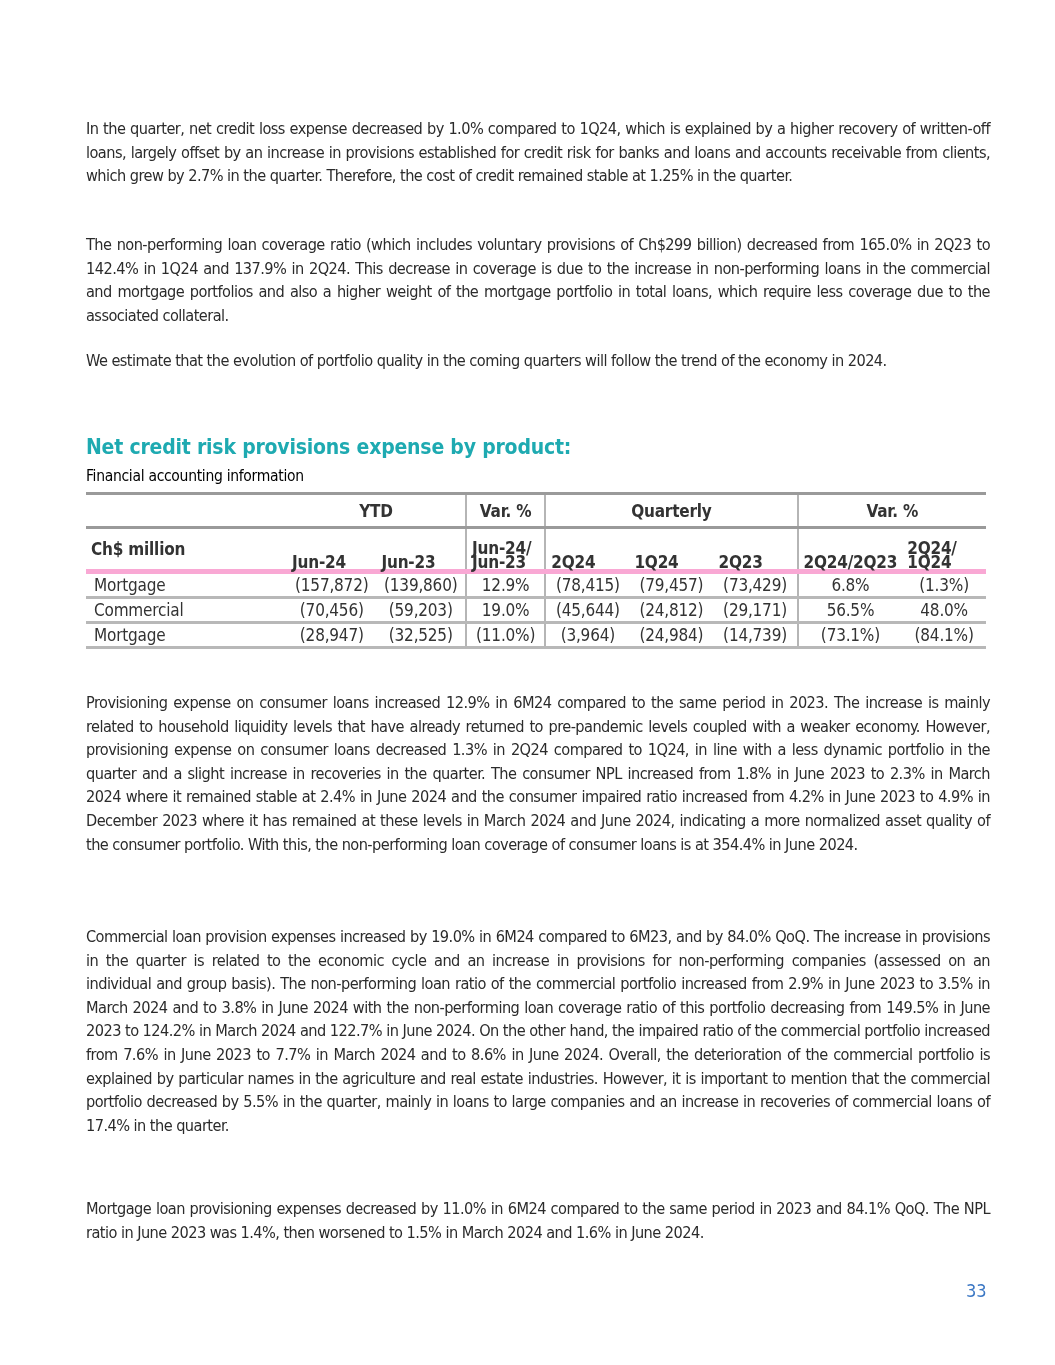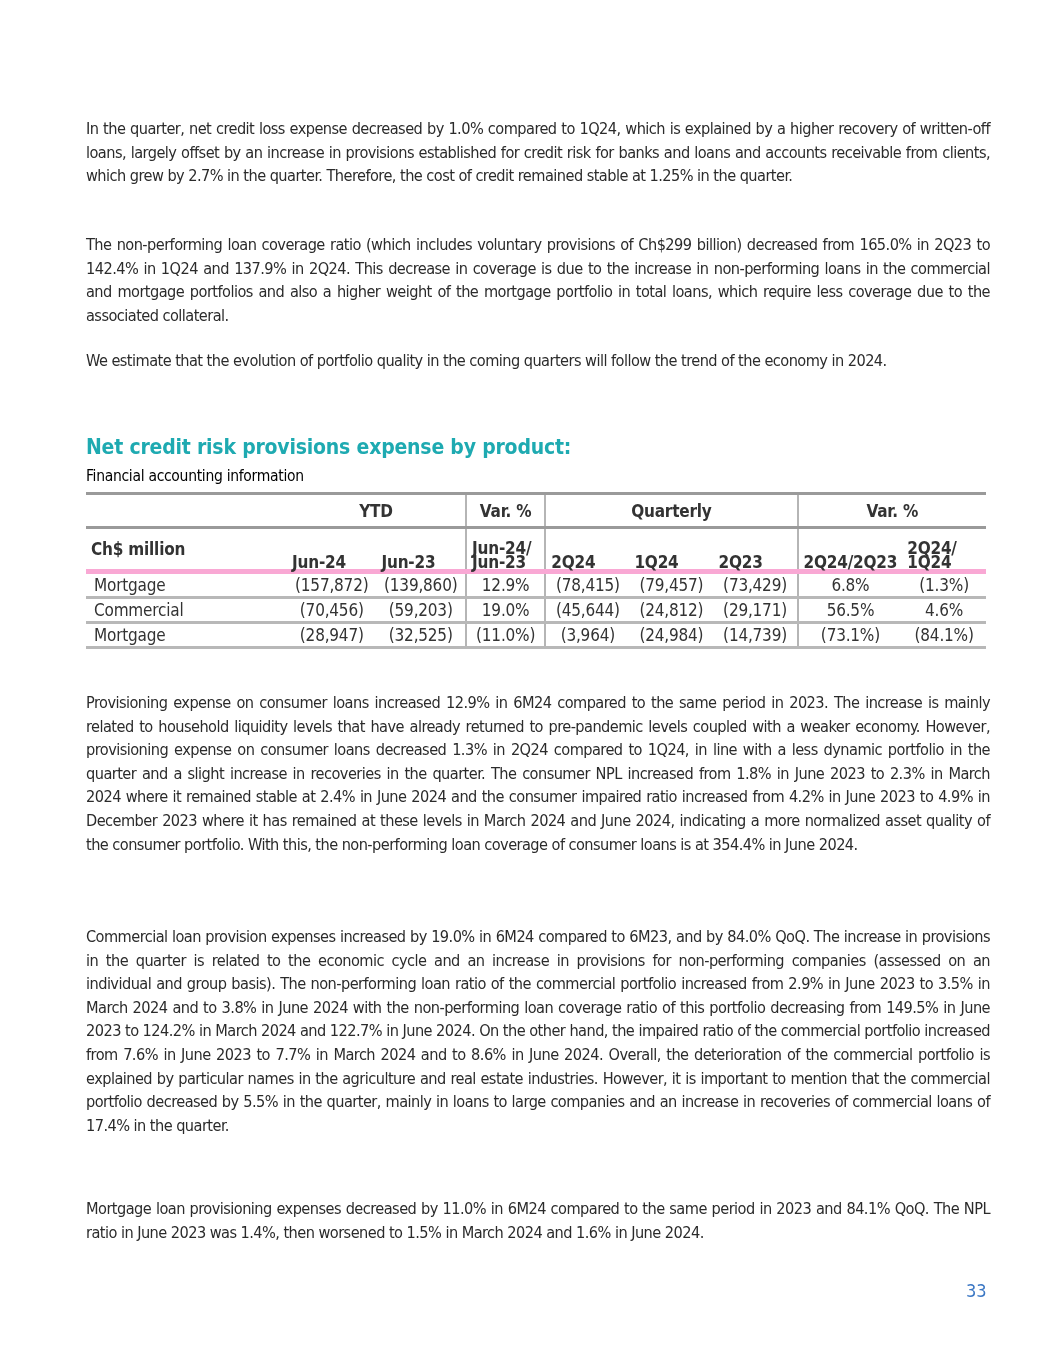--- a/index.html
+++ b/index.html
@@ -82,21 +82,21 @@
     </tr>
     <tr class="row">
       <td class="name">Commercial</td>
       <td>(70,456)</td>
       <td>(59,203)</td>
       <td class="vsep">19.0%</td>
       <td class="vsep">(45,644)</td>
       <td>(24,812)</td>
       <td>(29,171)</td>
       <td class="vsep">56.5%</td>
-      <td>4.6%</td>
+      <td>48.0%</td>
     </tr>
     <tr class="row">
       <td class="name">Mortgage</td>
       <td>(28,947)</td>
       <td>(32,525)</td>
       <td class="vsep">(11.0%)</td>
       <td class="vsep">(3,964)</td>
       <td>(24,984)</td>
       <td>(14,739)</td>
       <td class="vsep">(73.1%)</td>

